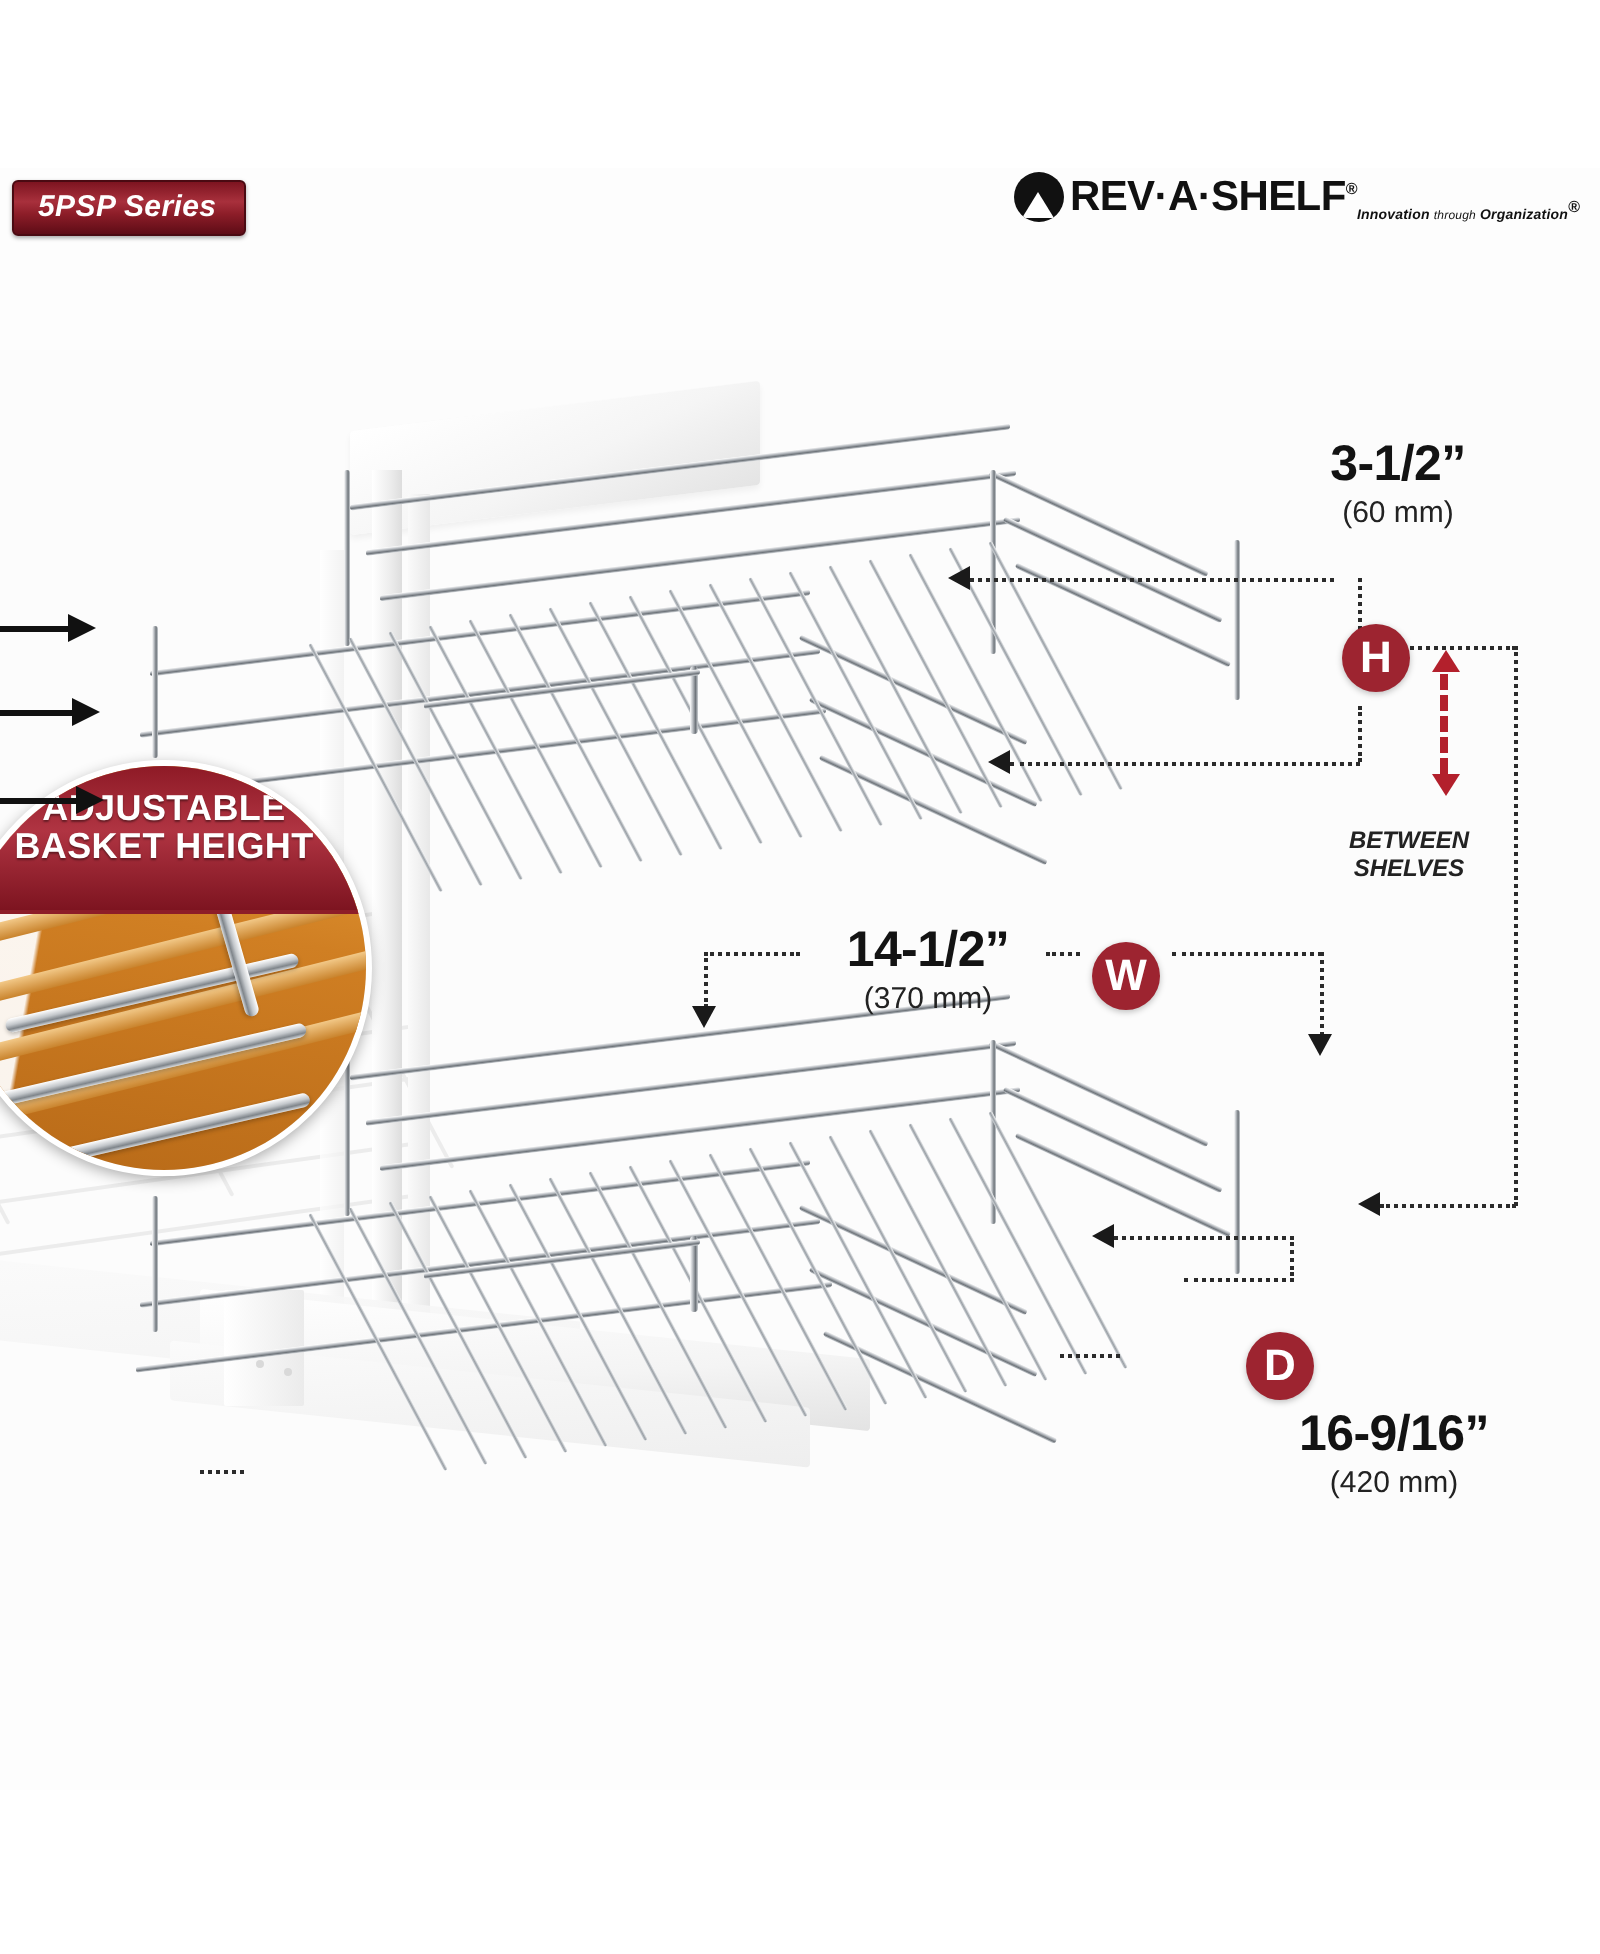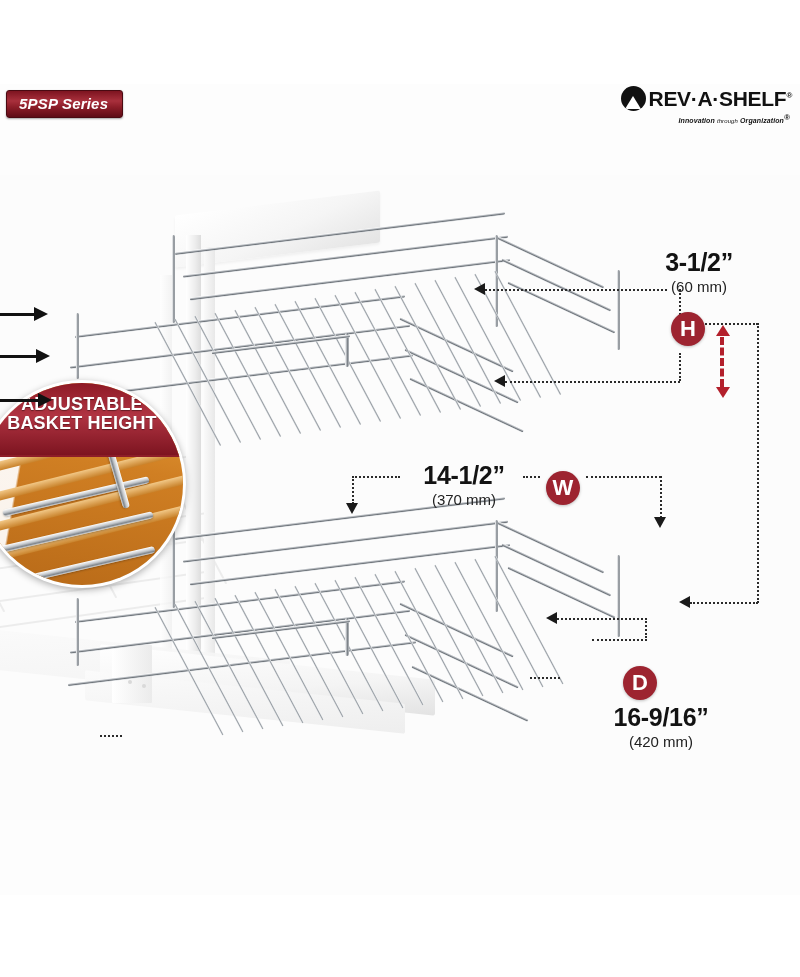--- a/index.html
+++ b/index.html
@@ -32,21 +32,21 @@
     font-size: 15px; letter-spacing: .2px;
     border-radius: 3px;
     border: 1px solid #4a0a12;
     box-shadow: 0 1px 2px rgba(0,0,0,.35);
     white-space: nowrap;
   }
 
   
   .brand {
     position: absolute; right: 8px; top: 86px;
-    display: flex; flex-direction: column; align-items: flex-end;
+    display: flex; flex-direction: row; align-items: flex-end;
   }
   .brand-row { display: flex; align-items: center; gap: 3px; }
   .brand-mark {
     width: 25px; height: 25px; border-radius: 50%;
     background: #111; position: relative; overflow: hidden; flex: none;
   }
   .brand-mark::after {
     content: ""; position: absolute; left: 50%; bottom: 2px;
     transform: translateX(-50%);
     border-left: 8px solid transparent;
@@ -480,37 +480,41 @@
       <div class="red-dash" style="left:720px; top:162px; height:50px;"></div>
       <div class="red-down" style="left:716px; top:212px;"></div>
     </div>
 
     <div>
       <div class="dot-v" style="left:679px; top:114px; height:18px;"></div>
     </div>
 
   </div>
 
-  <div class="dim" style="left:618px; top:248px; width:162px;">
+  <div class="dim" style="left:618px; top:218px; width:162px;">
     <div class="dim-main">3-1/2”</div>
     <div class="dim-sub">(60 mm)</div>
   </div>
   <div class="marker" style="left:671px; top:312px;">H</div>
 
   <div class="dim" style="left:612px; top:411px; width:185px;">
+    <div class="dim-note">
+      <div>BETWEEN</div>
+      <div>SHELVES</div>
+    </div>
   </div>
 
   <div class="dim" style="left:388px; top:461px; width:152px;">
     <div class="dim-main">14-1/2”</div>
     <div class="dim-sub">(370 mm)</div>
   </div>
   <div class="marker" style="left:546px; top:471px;">W</div>
 
   <div class="marker" style="left:623px; top:666px;">D</div>
-  <div class="dim" style="left:566px; top:703px; width:190px;">
+  <div class="dim" style="left:602px; top:703px; width:190px;">
     <div class="dim-main">16-9/16”</div>
     <div class="dim-sub">(420 mm)</div>
   </div>
 
 
   <div class="footer-blank"></div>
 
 </div>
 
 </body></html>

